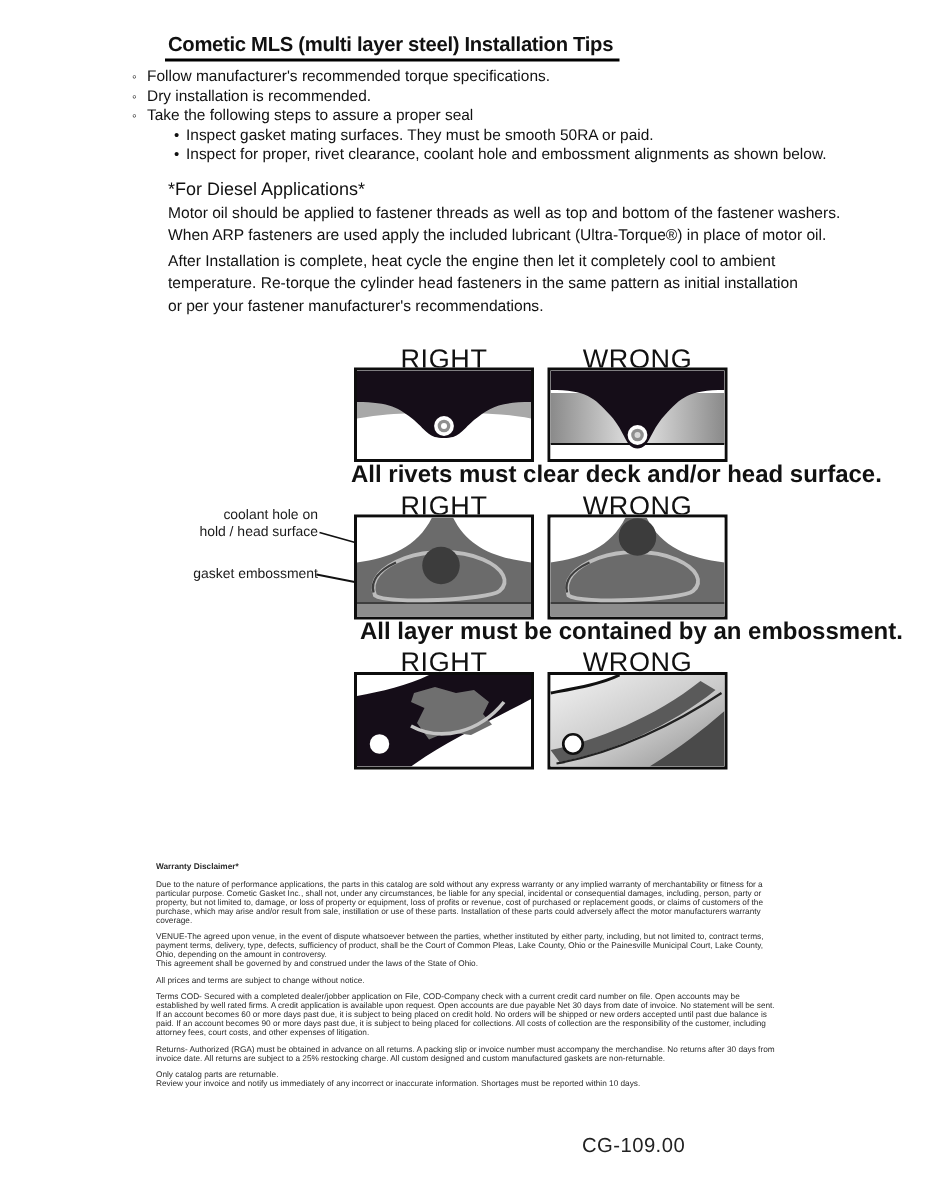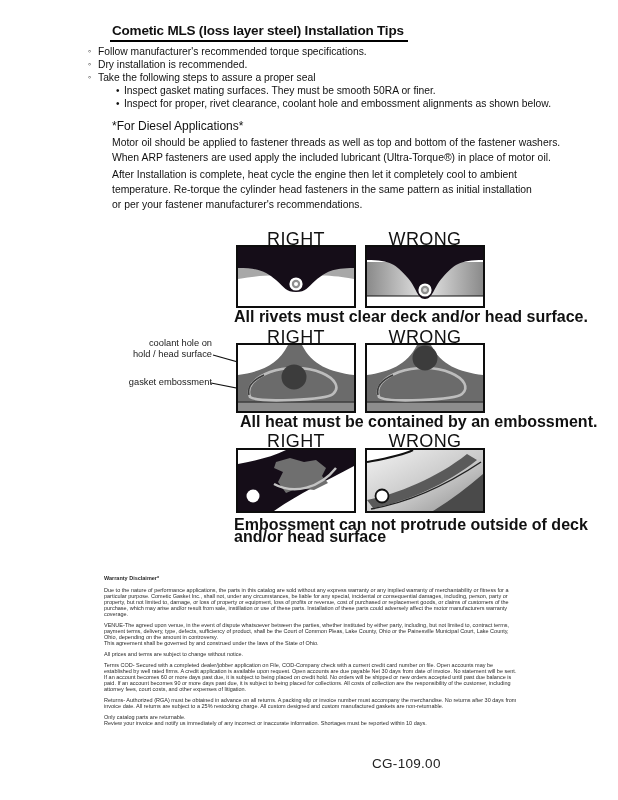--- a/index.html
+++ b/index.html
@@ -26,39 +26,39 @@
   .legal p{margin:0 0 5px 0;}
   .legal .lh{font-weight:700;margin-bottom:6px;}
   .pagenum{font-size:13.5px;letter-spacing:0.3px;white-space:nowrap;color:#222;}
 </style>
 </head>
 <body>
 
 <div class="page">
 
   <div class="abs" style="left:110px;top:21px;">
-    <span class="title">Cometic MLS (loss layer steel) Installation Tips</span>
+    <span class="title">Cometic MLS (multi layer steel) Installation Tips</span>
   </div>
 
   <div class="abs" style="left:88px;top:45px;">
     <div class="bullet-row">
       <span class="bullet-marker">◦</span>
       <span>Follow manufacturer's recommended torque specifications.</span>
     </div>
     <div class="bullet-row">
       <span class="bullet-marker">◦</span>
       <span>Dry installation is recommended.</span>
     </div>
     <div class="bullet-row">
       <span class="bullet-marker">◦</span>
       <span>Take the following steps to assure a proper seal</span>
     </div>
     <div class="bullet-row" style="margin-left:28px;">
       <span class="sub-marker">•</span>
-      <span>Inspect gasket mating surfaces.  They must be smooth 50RA or finer.</span>
+      <span>Inspect gasket mating surfaces.  They must be smooth 50RA or paid.</span>
     </div>
     <div class="bullet-row" style="margin-left:28px;">
       <span class="sub-marker">•</span>
       <span>Inspect for proper, rivet clearance, coolant hole and embossment alignments as shown below.</span>
     </div>
   </div>
 
   <div class="abs h2" style="left:112px;top:119px;">*For Diesel Applications*</div>
 
   <div class="abs" style="left:112px;top:135px;">
@@ -144,21 +144,21 @@
       <rect width="116" height="66" fill="#ffffff"></rect>
       <path d="M0,30 C22,27 40,20 50,0 L64,0 C74,20 92,27 116,30 L116,66 L0,66 Z" fill="#6b6b6b"></path>
       <rect x="0" y="57" width="116" height="9" fill="#8d8d8d"></rect>
       <line x1="0" y1="57" x2="116" y2="57" stroke="#3e3e3e" stroke-width="1.3"></line>
       <path d="M12,52 C8,42 16,33 32,27 C46,22 68,21 84,28 C98,34 102,43 95,49 C88,55 20,58 12,52 Z" fill="none" stroke="#bdbdbd" stroke-width="2.6"></path>
       <path d="M11,50 C9,42 15,35 26,30" fill="none" stroke="#3e3e3e" stroke-width="1.6"></path>
       <circle cx="58" cy="13" r="12.5" fill="#3c3c3c"></circle>
     </svg>
   </div>
 
-  <div class="abs caption" style="left:240px;top:416px;">All heat must be contained by an embossment.</div>
+  <div class="abs caption" style="left:240px;top:416px;">All layer must be contained by an embossment.</div>
 
   <div class="abs diag-header" style="left:236px;top:431px;">RIGHT</div>
   <div class="abs diag-header" style="left:365px;top:431px;">WRONG</div>
 
   <div class="abs diag-box" style="left:236px;top:448px;height:65px;">
     <svg width="116" height="61" viewBox="0 0 116 61">
       <rect width="116" height="61" fill="#ffffff"></rect>
       <path d="M0,14 C16,11 34,7 48,0 L116,0 L116,16 C86,32 60,44 36,61 L0,61 Z" fill="#150d18"></path>
       <path d="M38,12 L52,8 L66,12 L78,10 L88,18 L84,26 L90,33 L76,40 L60,38 L48,43 L40,32 L45,22 L36,18 Z" fill="#6f6f6f"></path>
       <path d="M36,34 C56,45 82,38 98,18" fill="none" stroke="#c4c4c4" stroke-width="2.4"></path>
@@ -178,32 +178,28 @@
       <rect width="116" height="61" fill="#ffffff"></rect>
       <path d="M0,12 C16,9 34,6 46,0 L116,0 L116,61 L0,61 Z" fill="url(#g-silver2)"></path>
       <path d="M0,12 C16,9 34,6 46,0" fill="none" stroke="#111" stroke-width="2"></path>
       <path d="M66,61 L116,61 L116,24 C100,38 84,50 66,61 Z" fill="#4a4a4a"></path>
       <path d="M0,50 C30,44 70,28 100,4 L110,10 C80,34 40,52 6,58 Z" fill="#5a5a5a"></path>
       <path d="M4,59 C44,52 84,32 114,12" fill="none" stroke="#222" stroke-width="1.5"></path>
       <circle cx="15" cy="46" r="6.5" fill="#ffffff" stroke="#111" stroke-width="1.8"></circle>
     </svg>
   </div>
 
-  <div class="abs caption" style="left:234px;top:519px;">
-    <div>Embossment can not protrude outside of deck</div>
-    <div>and/or head surface</div>
-  </div>
 
   <div class="abs legal" style="left:104px;top:575px;">
     <p class="lh">Warranty Disclaimer*</p>
     <p>Due to the nature of performance applications, the parts in this catalog are sold without any express warranty or any implied warranty of merchantability or fitness for a particular purpose.  Cometic Gasket Inc., shall not, under any circumstances, be liable for any special, incidental or consequential damages, including, person, party or property, but not limited to, damage, or loss of property or equipment, loss of profits or revenue, cost of purchased or replacement goods, or claims of customers of the purchase, which may arise and/or result from sale, instillation or use of these parts.  Installation of these parts could adversely affect the motor manufacturers warranty coverage.</p>
     <p style="margin-bottom:0;">VENUE-The agreed upon venue, in the event of dispute whatsoever between the parties, whether instituted by either party, including, but not limited to, contract terms, payment terms, delivery, type, defects, sufficiency of product, shall be the Court of Common Pleas, Lake County, Ohio or the Painesville Municipal Court, Lake County, Ohio, depending on the amount in controversy.</p>
     <p>This agreement shall be governed by and construed under the laws of the State of Ohio.</p>
     <p>All prices and terms are subject to change without notice.</p>
     <p>Terms COD- Secured with a completed dealer/jobber application on File, COD-Company check with a current credit card number on file.  Open accounts may be established by well rated firms.  A credit application is available upon request.  Open accounts are due payable Net 30 days from date of invoice.  No statement will be sent.  If an account becomes 60 or more days past due, it is subject to being placed on credit hold.  No orders will be shipped or new orders accepted until past due balance is paid.  If an account becomes 90 or more days past due, it is subject to being placed for collections.  All costs of collection are the responsibility of the customer, including attorney fees, court costs, and other expenses of litigation.</p>
     <p>Returns- Authorized (RGA) must be obtained in advance on all returns.  A packing slip or invoice number must accompany the merchandise.  No returns after 30 days from invoice date.  All returns are subject to a 25% restocking charge.  All custom designed and custom manufactured gaskets are non-returnable.</p>
     <p style="margin-bottom:0;">Only catalog parts are returnable.</p>
     <p>Review your invoice and notify us immediately of any incorrect or inaccurate information.  Shortages must be reported within 10 days.</p>
   </div>
 
-  <div class="abs pagenum" style="left:372px;top:756px;">CG-109.00</div>
+  <div class="abs pagenum" style="left:388px;top:756px;">CG-109.00</div>
 
 </div>
 
 </body></html>

